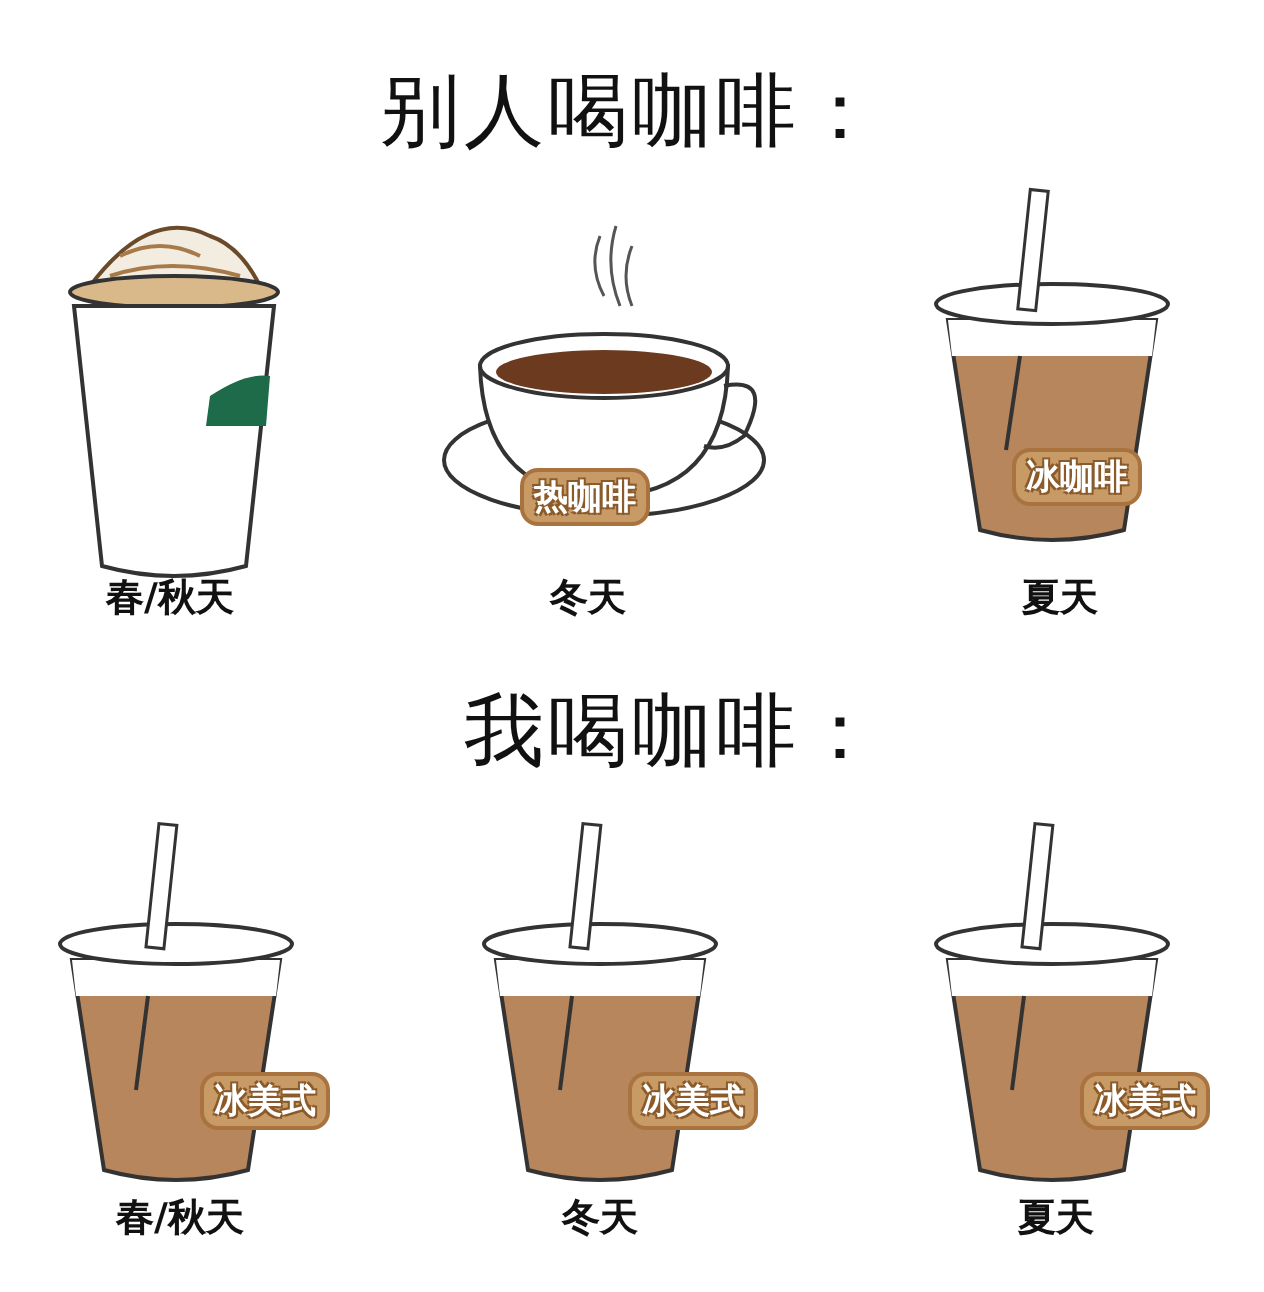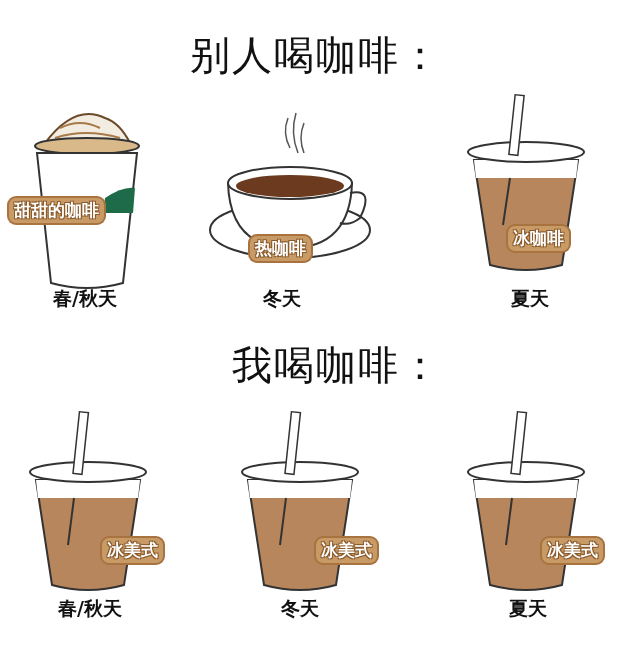--- a/index.html
+++ b/index.html
@@ -21,25 +21,24 @@
 <div class="title t1">别人喝咖啡：</div>
 
 <div class="cell" style="left:5px;top:98px;">
   <svg width="180" height="200">
     <path d="M40 45 Q70 5 100 20 Q115 25 125 45 Z" fill="#f3ece0" stroke="#6b4a2a" stroke-width="2"></path>
     <path d="M55 30 Q75 20 95 30 M50 40 Q80 30 115 40" fill="none" stroke="#a87a4a" stroke-width="2"></path>
     <ellipse cx="82" cy="48" rx="52" ry="8" fill="#d9b88a" stroke="#333" stroke-width="2"></ellipse>
     <path d="M32 55 L46 185 Q82 195 118 185 L132 55 Z" fill="#fff" stroke="#333" stroke-width="2"></path>
     <path d="M100 100 Q118 88 130 90 L128 115 L98 115 Z" fill="#1e6b4a"></path>
   </svg>
-  <div class="badge" style="left:4px;top:100px;">甜甜的咖啡</div>
   <div class="caption" style="top:188px;left:-10px;">春/秋天</div>
 </div>
 
-<div class="cell" style="left:200px;top:98px;">
+<div class="cell" style="left:212px;top:98px;">
   <svg width="180" height="200">
     <path d="M88 20 Q82 35 90 50 M96 15 Q90 35 98 55 M104 25 Q98 40 104 55" fill="none" stroke="#555" stroke-width="1.5"></path>
     <ellipse cx="90" cy="132" rx="80" ry="28" fill="#fff" stroke="#333" stroke-width="2"></ellipse>
     <path d="M28 85 Q30 150 90 150 Q150 150 152 85 Z" fill="#fff" stroke="#333" stroke-width="2"></path>
     <ellipse cx="90" cy="85" rx="62" ry="16" fill="#fff" stroke="#333" stroke-width="2"></ellipse>
     <ellipse cx="90" cy="88" rx="54" ry="11" fill="#6b3a1f"></ellipse>
     <path d="M150 95 Q175 90 160 120 Q150 128 140 125" fill="none" stroke="#333" stroke-width="2"></path>
   </svg>
   <div class="badge" style="left:50px;top:138px;">热咖啡</div>
   <div class="caption" style="top:188px;left:-8px;">冬天</div>

